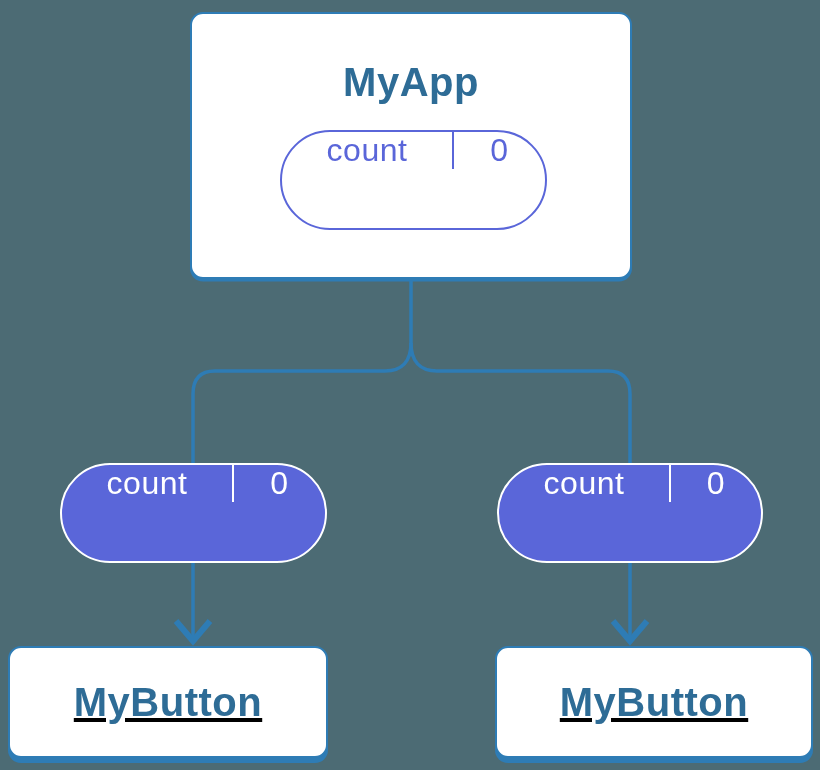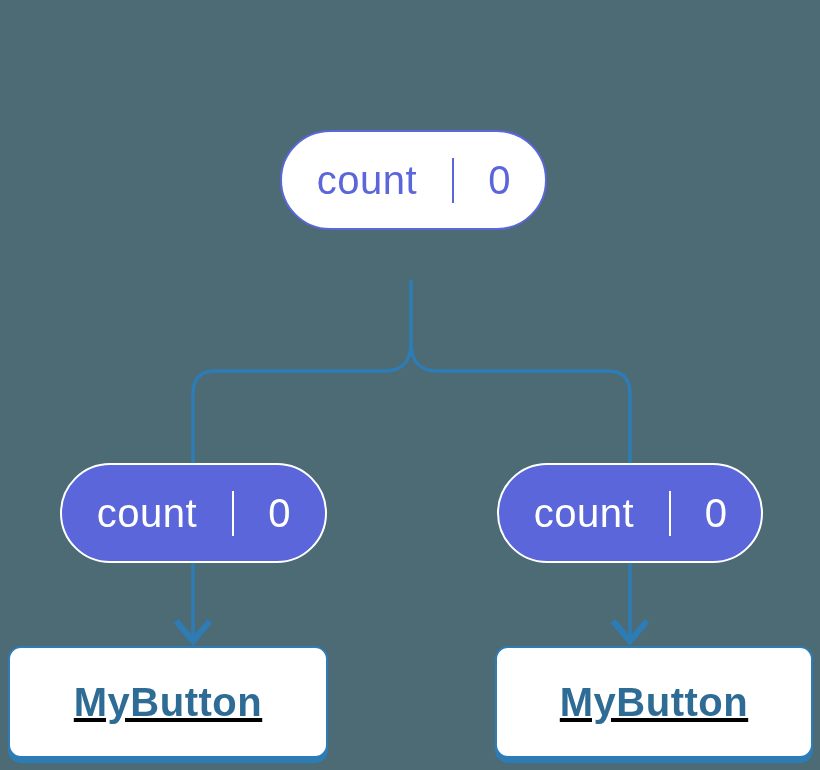--- a/index.html
+++ b/index.html
@@ -66,23 +66,23 @@
     font-weight: 600;
     letter-spacing: 0.5px;
     color: var(--title-text, #2E6C96);
   }
   .pill {
     position: absolute;
     box-sizing: border-box;
     height: 100px;
     border-radius: 50px;
     display: flex;
-    align-items: center;
+    align-items: flex-start;
     z-index: 3;
-    font-size: 40px;
+    font-size: 32px;
     font-weight: 500;
     letter-spacing: 0.5px;
   }
   .pill .pill-key {
     width: 170px;
     display: flex;
     align-items: center;
     justify-content: center;
   }
   .pill .pill-val {
@@ -118,20 +118,23 @@
 <div class="canvas">
 
   <svg class="connectors" viewBox="0 0 820 770" xmlns="http://www.w3.org/2000/svg">
     <path class="line" d="M411 280 V343"></path>
     <path class="line" d="M411 343 C411 361 402 371 385 371 H215 Q193 371 193 394 V638"></path>
     <path class="line" d="M411 343 C411 361 420 371 437 371 H608 Q630 371 630 394 V638"></path>
     <path class="arrowhead" d="M176 621 L193 641 L210 621"></path>
     <path class="arrowhead" d="M613 621 L630 641 L647 621"></path>
   </svg>
 
+  <div class="card root-card">
+    <div class="card-title">MyApp</div>
+  </div>
 
   <div class="pill outline-pill">
     <span class="pill-key">count</span>
     <span class="pill-val">0</span>
   </div>
 
   <div class="pill solid-pill solid-pill-left">
     <span class="pill-key">count</span>
     <span class="pill-val">0</span>
   </div>

